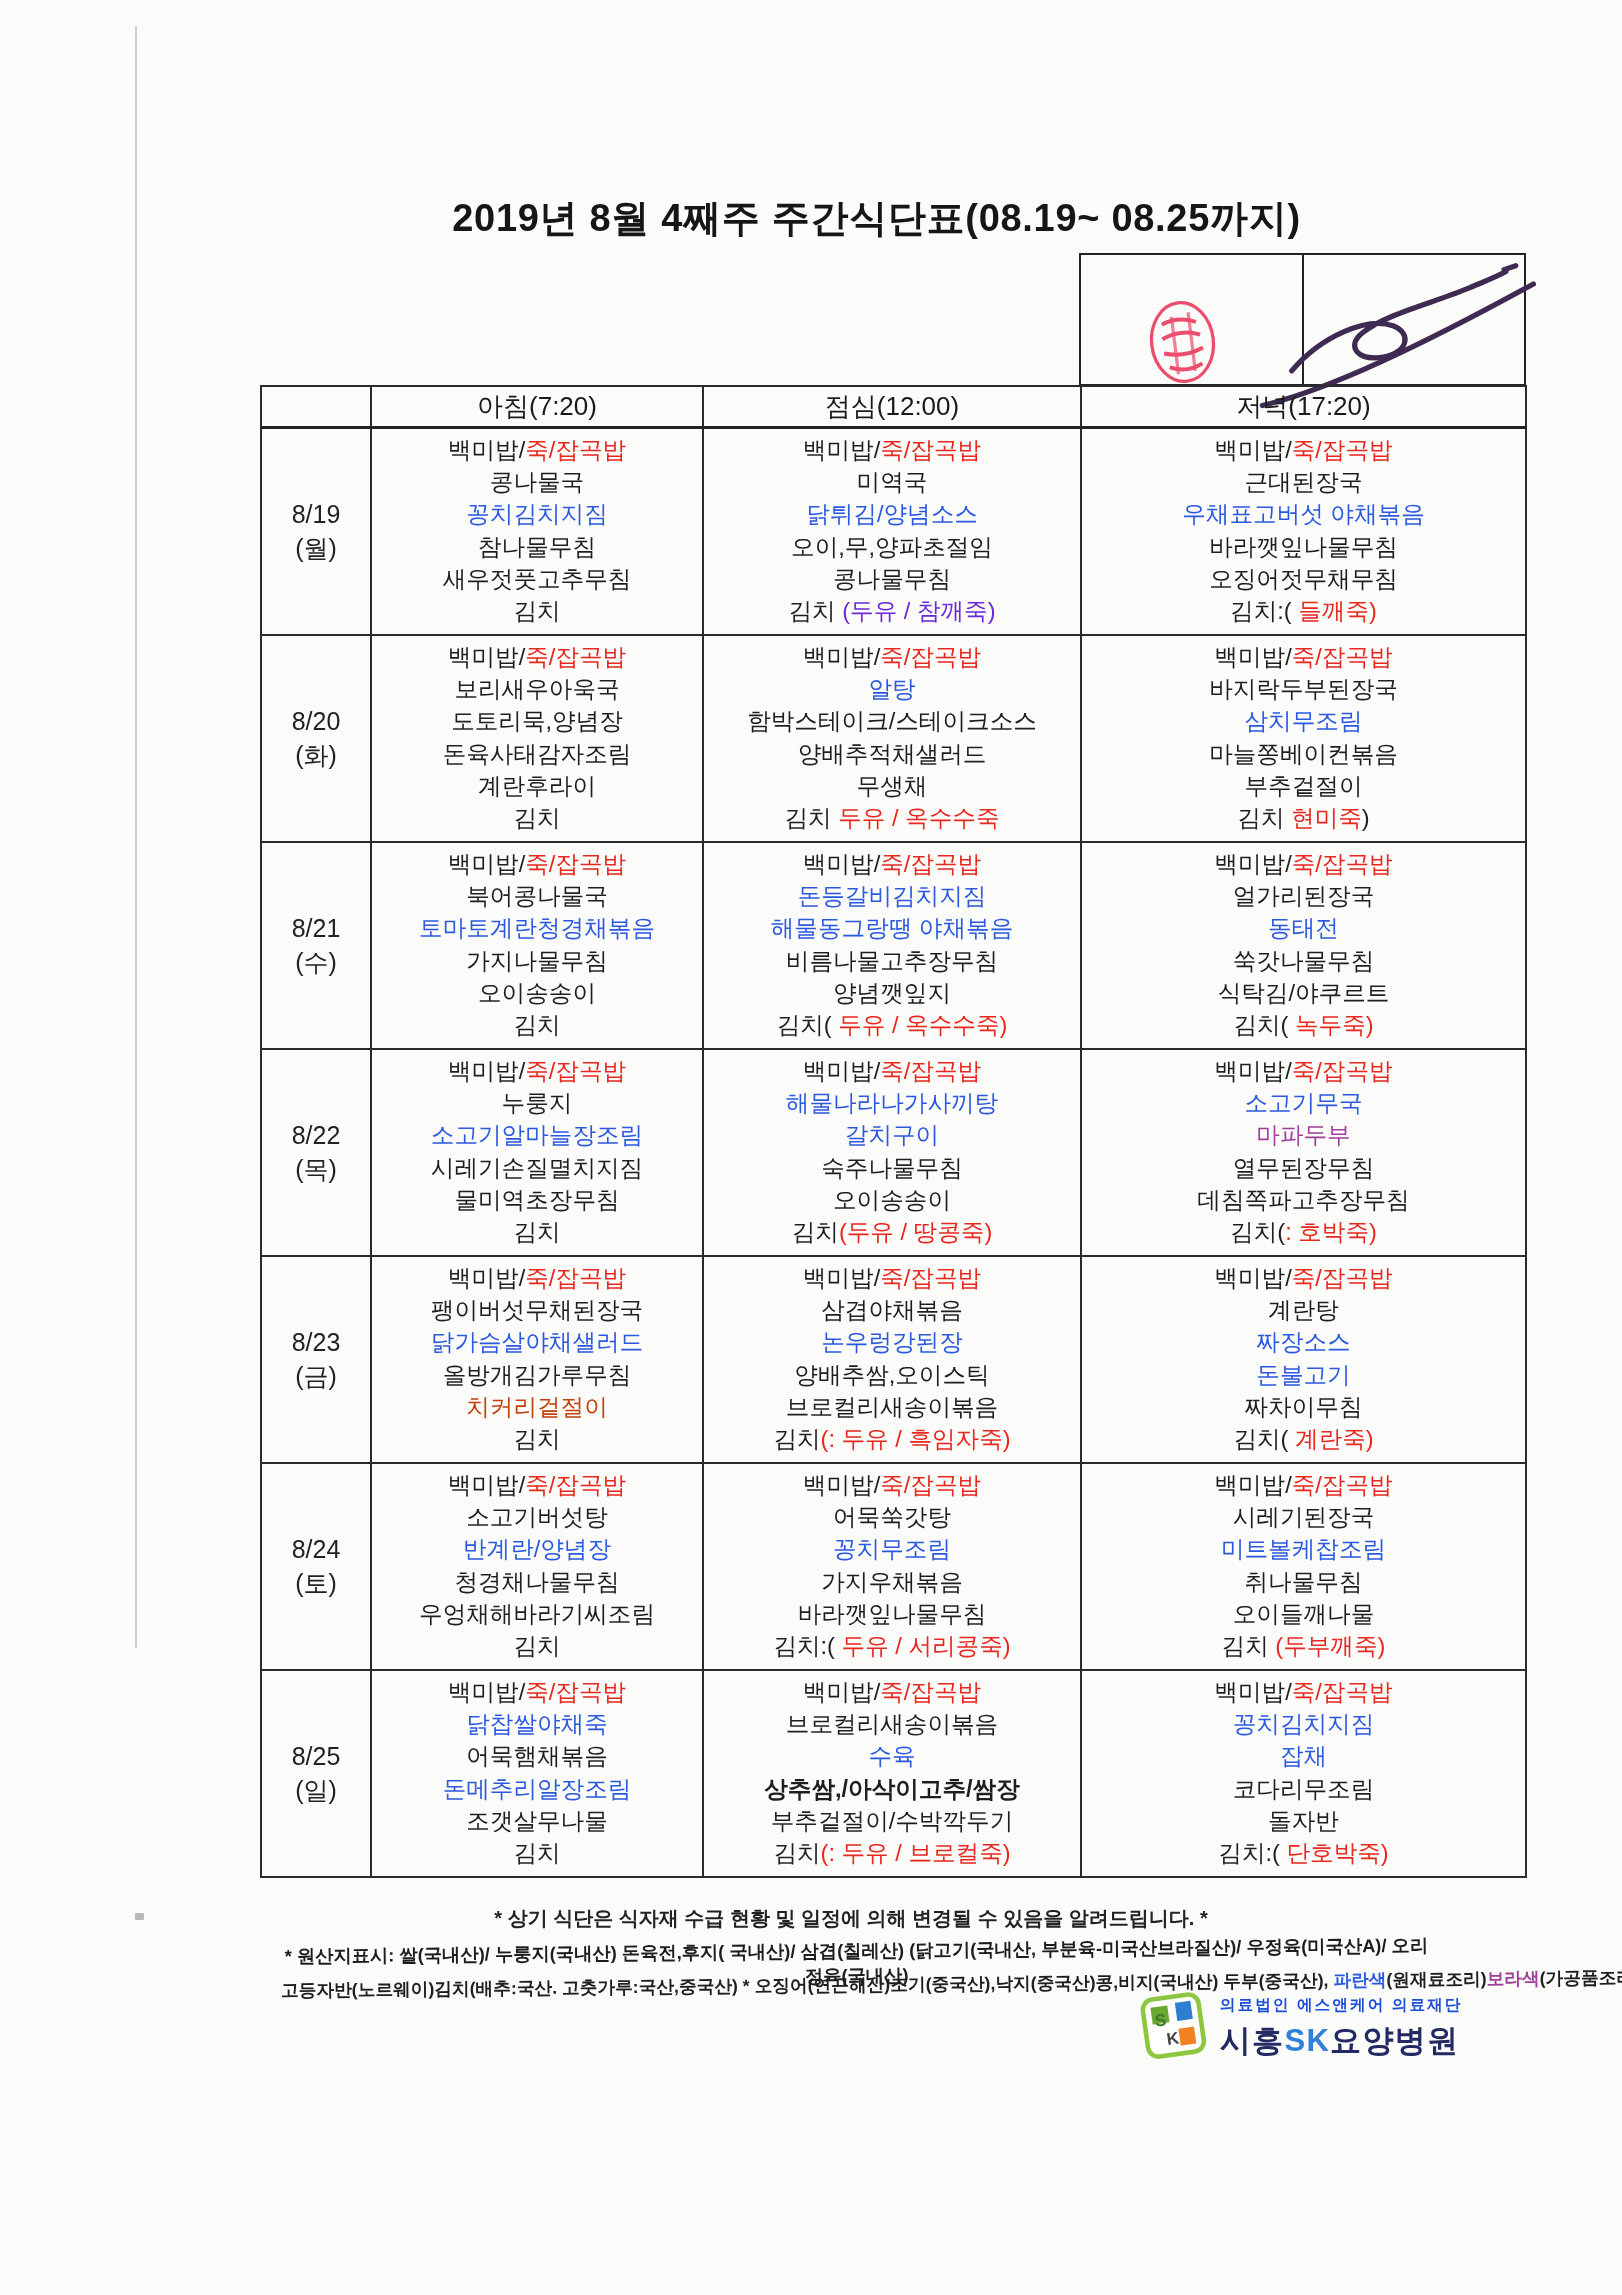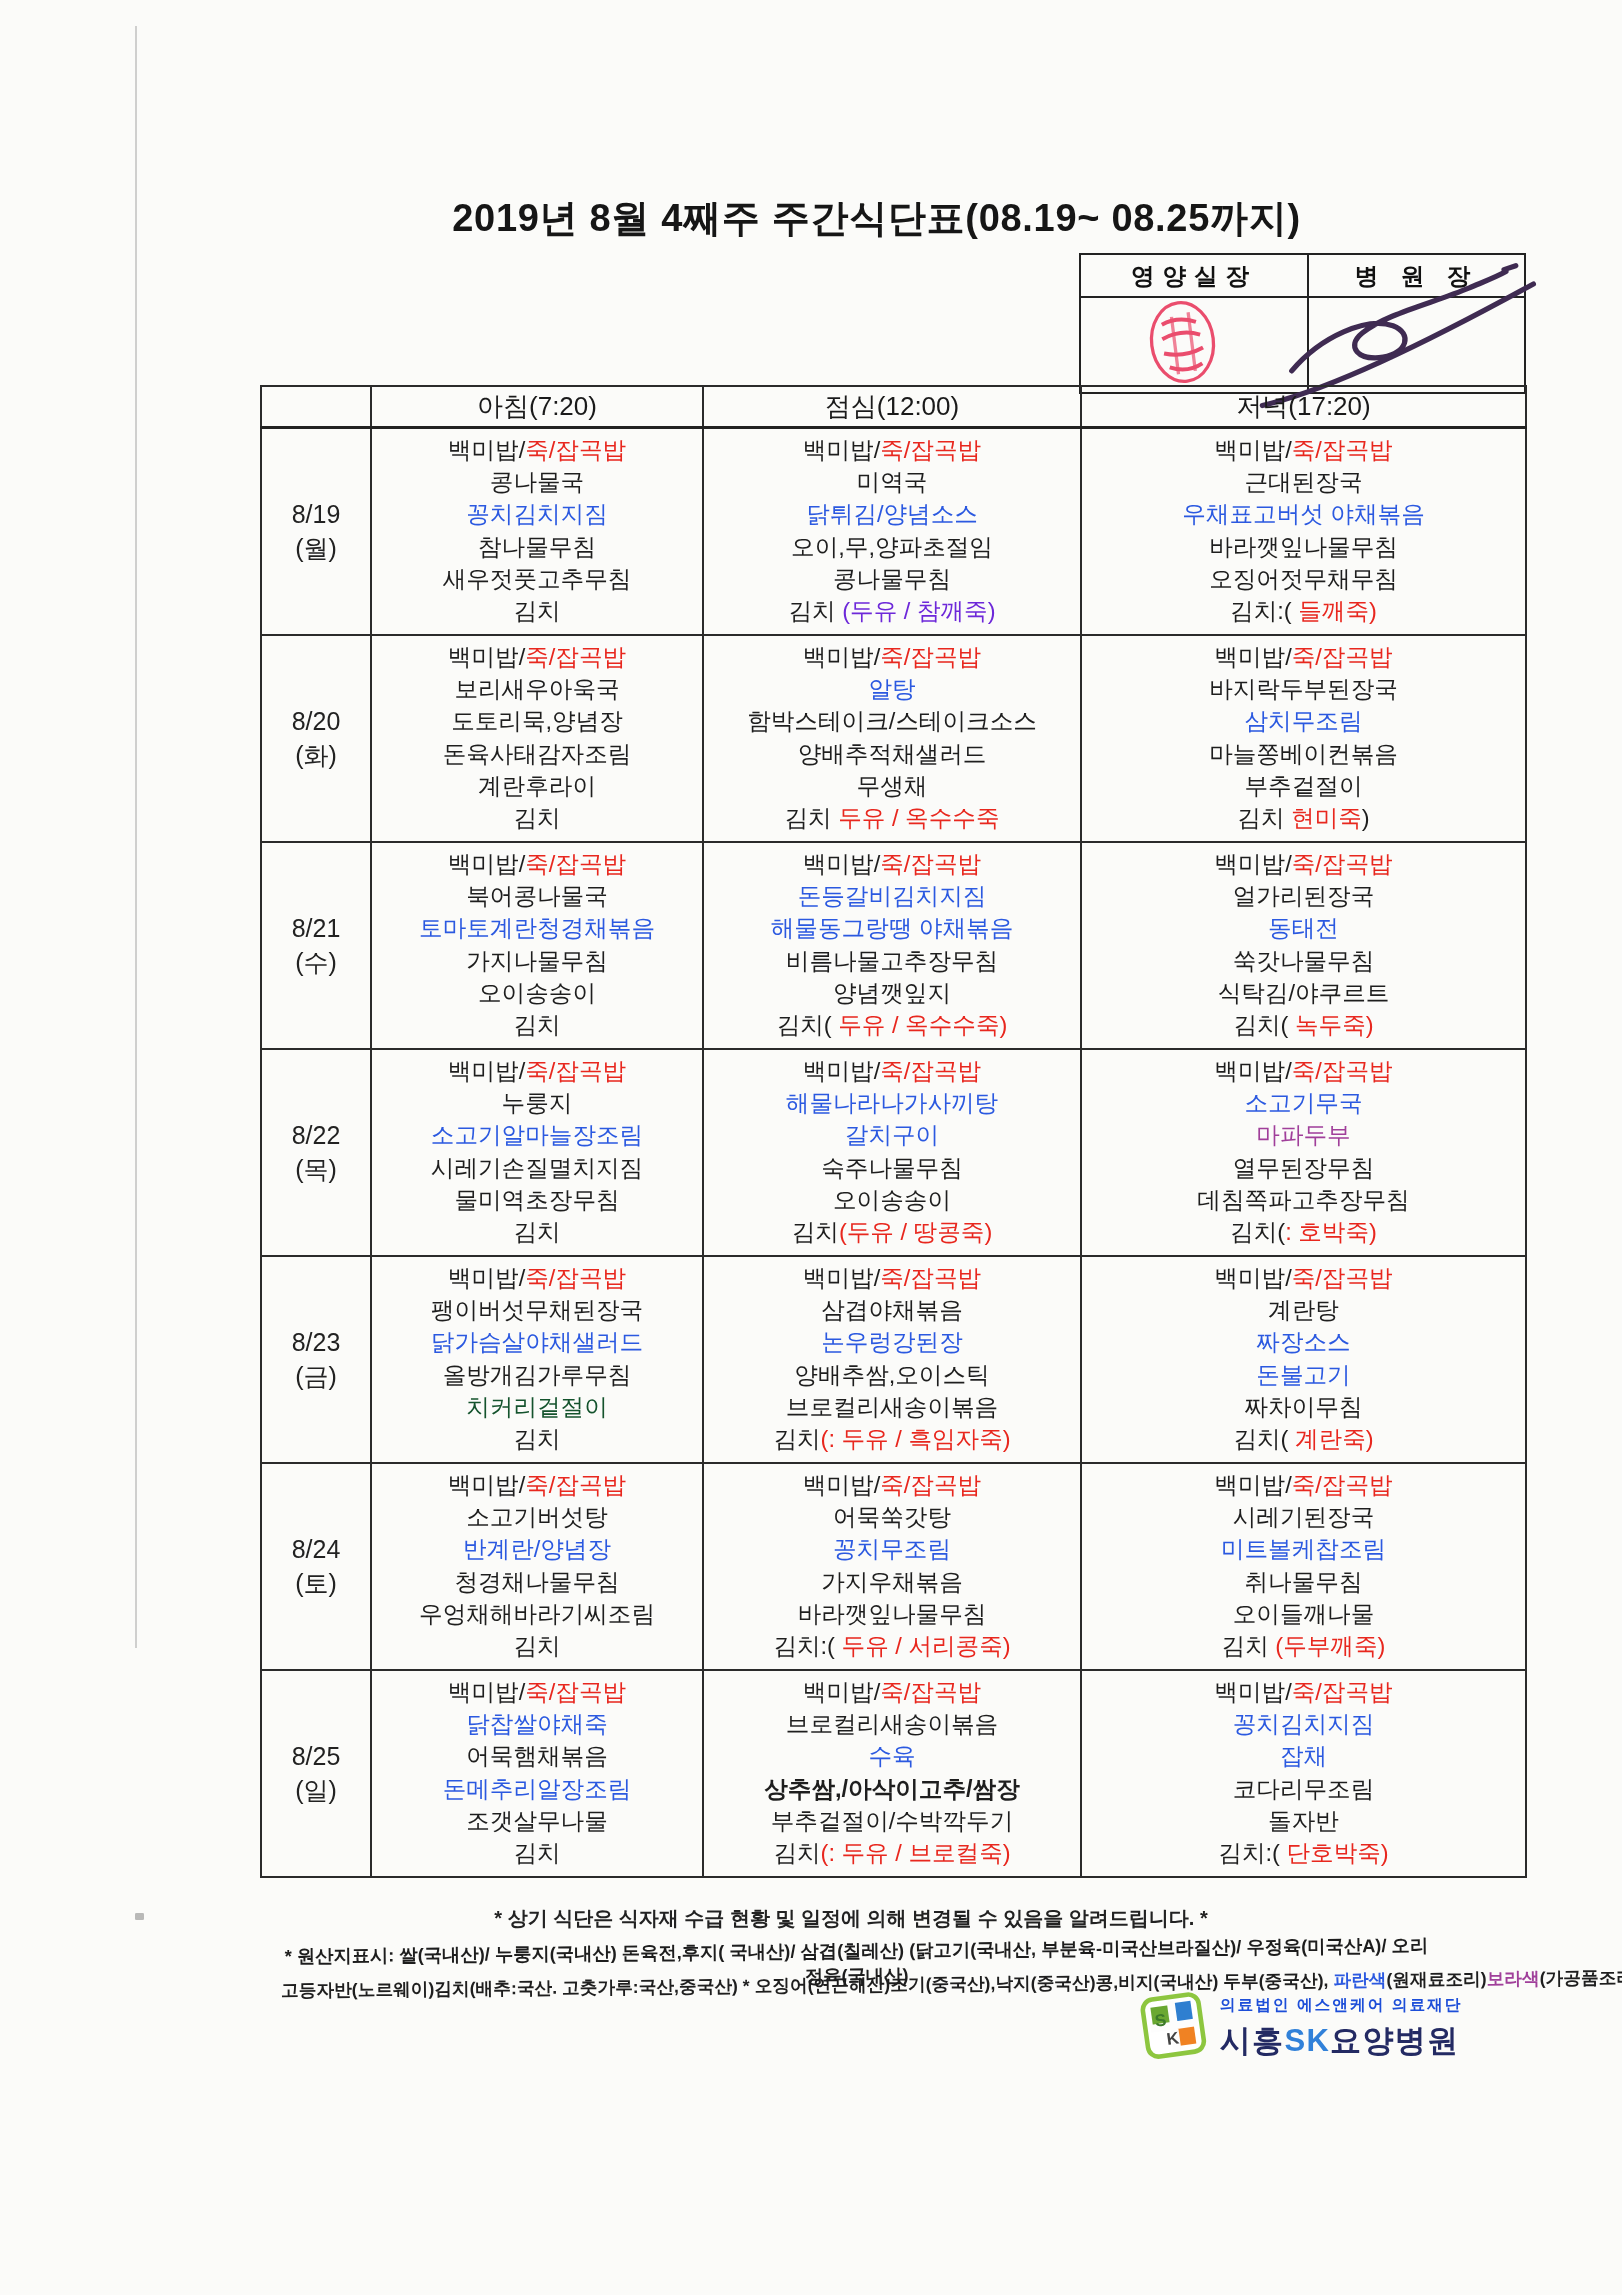--- a/index.html
+++ b/index.html
@@ -74,24 +74,20 @@
 
 <div class="paper">
 
   <div class="scan-line"></div>
   <div class="scan-dot"></div>
 
   <div class="title">2019년 8월 4째주 주간식단표(08.19~ 08.25까지)</div>
 
   <table class="sign-table">
     <tbody>
-        <tr>
-      <td class="hd" style="width:224px">영양실장</td>
-      <td class="hd">병 원 장</td>
-    </tr>
     <tr>
       <td class="bd"></td>
       <td class="bd"></td>
     </tr>
   </tbody>
     </table>
 
   <svg class="seal-svg" width="79" height="92" viewBox="0 0 120 140">
     <g transform="rotate(-7 60 70)" stroke="#e8365a" fill="none" stroke-width="5" opacity="0.88">
       <ellipse cx="60" cy="70" rx="47" ry="60"></ellipse>
@@ -272,21 +268,21 @@
           <td class="day-cell">
             <div>8/23</div>
             <div>(금)</div>
           </td>
           <td class="meal-cell">
             <div class="meal-inner">
               <div class="menu-line"><span style="color: rgb(30, 30, 30);">백미밥/</span><span style="color: rgb(232, 39, 30);">죽/잡곡밥</span></div>
               <div class="menu-line"><span style="color: rgb(30, 30, 30);">팽이버섯무채된장국</span></div>
               <div class="menu-line"><span style="color: rgb(43, 89, 224);">닭가슴살야채샐러드</span></div>
               <div class="menu-line"><span style="color: rgb(30, 30, 30);">올방개김가루무침</span></div>
-              <div class="menu-line"><span style="color: #14532d;">치커리겉절이</span></div>
+              <div class="menu-line"><span style="color: #c2410c;">치커리겉절이</span></div>
               <div class="menu-line"><span style="color: rgb(30, 30, 30);">김치</span></div>
             </div>
           </td>
           <td class="meal-cell">
             <div class="meal-inner">
               <div class="menu-line"><span style="color: rgb(30, 30, 30);">백미밥/</span><span style="color: rgb(232, 39, 30);">죽/잡곡밥</span></div>
               <div class="menu-line"><span style="color: rgb(30, 30, 30);">삼겹야채볶음</span></div>
               <div class="menu-line"><span style="color: rgb(43, 89, 224);">논우렁강된장</span></div>
               <div class="menu-line"><span style="color: rgb(30, 30, 30);">양배추쌈,오이스틱</span></div>
               <div class="menu-line"><span style="color: rgb(30, 30, 30);">브로컬리새송이볶음</span></div>

